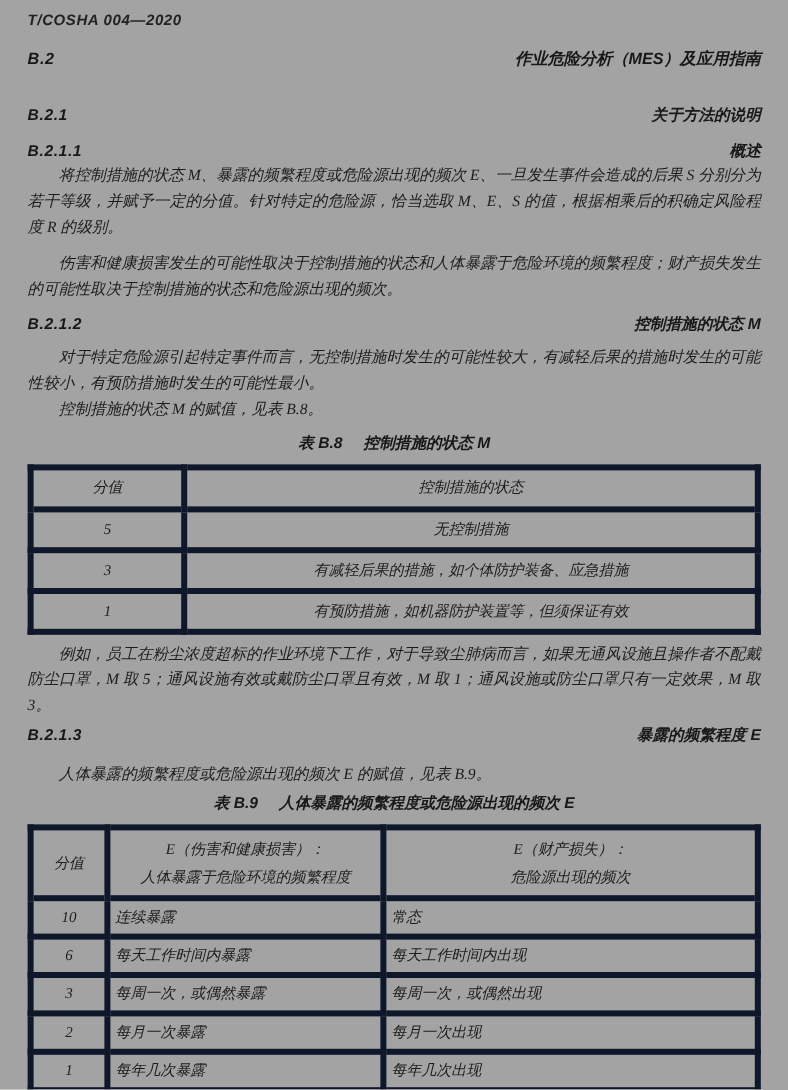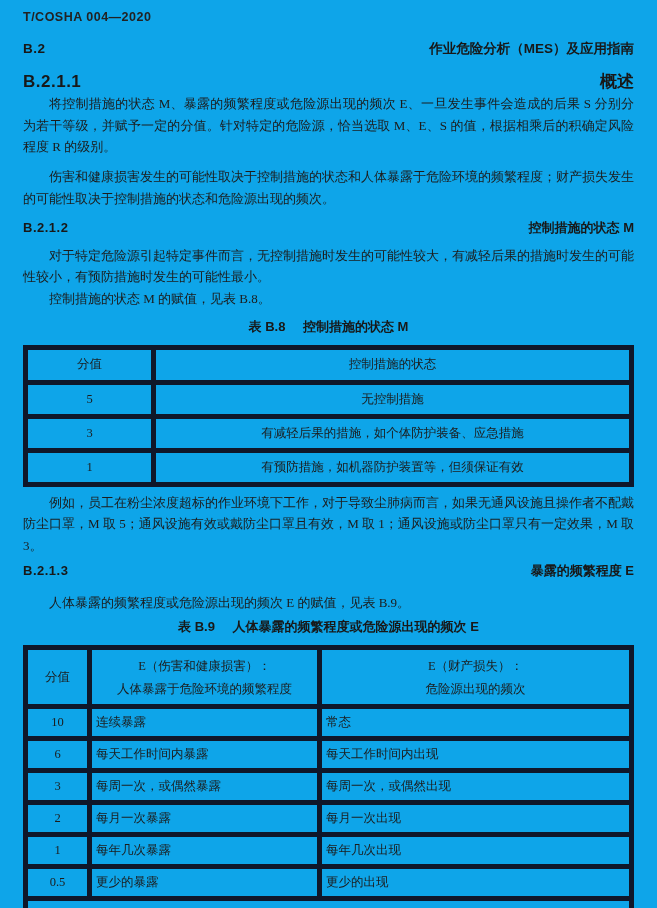--- a/index.html
+++ b/index.html
@@ -2,47 +2,48 @@
 <html lang="zh"><head>
 <meta charset="utf-8">
 <style>
   html, body { margin: 0; padding: 0; }
   body { background: #f4f4f2; }
   .page {
     position: relative;
     width: 657px;
     height: 908px;
     margin: 0 auto;
-    background: #0ea5e9;
+    background: #a3a3a3;
     box-sizing: border-box;
     padding: 10px 23px 0 23px;
     color: #1f1f1f;
     font-family: "Liberation Serif", "DejaVu Serif", serif;
     overflow: hidden;
+    font-style: italic;
   }
   .doc-number {
     font-family: "Liberation Sans", "DejaVu Sans", sans-serif;
     font-weight: bold;
     font-size: 12.5px;
     letter-spacing: 0.5px;
     color: #222;
   }
   .heading {
     font-family: "Liberation Sans", "DejaVu Sans", sans-serif;
     font-weight: bold;
     font-size: 13.5px;
     color: #181818;
     display: flex;
     align-items: baseline;
     justify-content: space-between;
   }
   .heading .h-label { margin-right: 13px; letter-spacing: 0.5px; }
   .h-b2   { margin-top: 16px; }
   .h-b21  { margin-top: 29px; font-size: 13px; }
-  .h-b211 { margin-top: 12px; font-size: 17px; }
+  .h-b211 { margin-top: 12px; font-size: 13px; }
   .h-b212 { margin-top: 9px;  font-size: 13px; }
   .h-b213 { margin-top: 5px;  font-size: 13px; gap: 44px; }
   .para {
     margin: 0;
     font-size: 13px;
     line-height: 21.7px;
     text-align: justify;
     text-indent: 2em;
     color: #1c1c1c;
   }
@@ -106,20 +107,24 @@
 
 <div class="page">
 
   <div class="doc-number">T/COSHA 004—2020</div>
 
   <div class="heading h-b2">
     <span class="h-label">B.2</span>
     <span class="h-title">作业危险分析（MES）及应用指南</span>
   </div>
 
+  <div class="heading h-b21">
+    <span class="h-label">B.2.1</span>
+    <span class="h-title">关于方法的说明</span>
+  </div>
 
   <div class="heading h-b211">
     <span class="h-label">B.2.1.1</span>
     <span class="h-title">概述</span>
   </div>
 
   <p class="para">将控制措施的状态 M、暴露的频繁程度或危险源出现的频次 E、一旦发生事件会造成的后果 S 分别分为若干等级，并赋予一定的分值。针对特定的危险源，恰当选取 M、E、S 的值，根据相乘后的积确定风险程度 R 的级别。</p>
   <p class="para para-gap">伤害和健康损害发生的可能性取决于控制措施的状态和人体暴露于危险环境的频繁程度；财产损失发生的可能性取决于控制措施的状态和危险源出现的频次。</p>
 
   <div class="heading h-b212">

